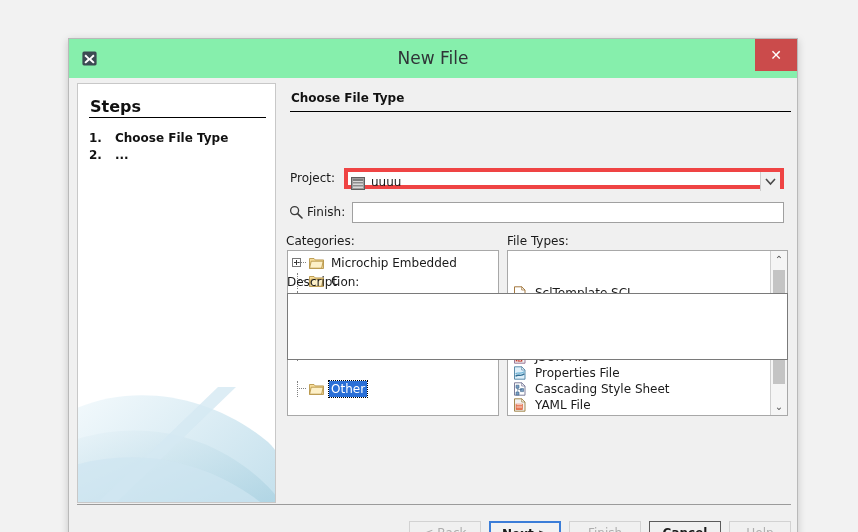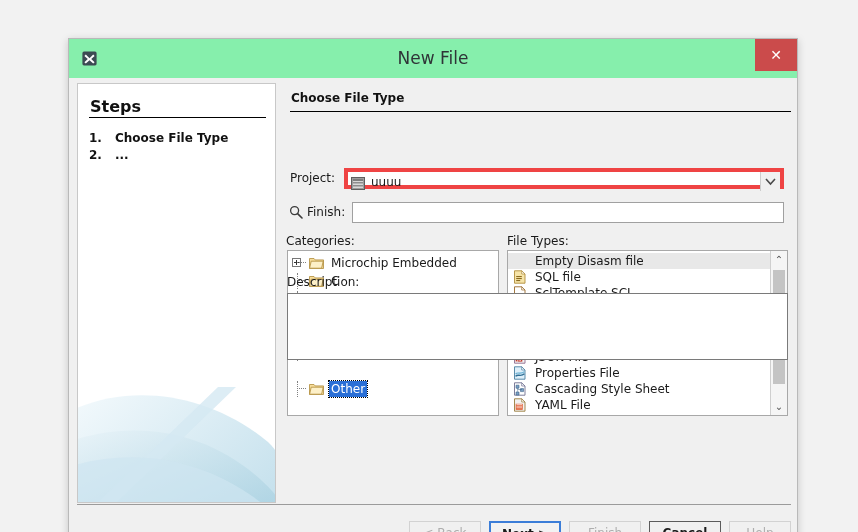--- a/index.html
+++ b/index.html
@@ -393,34 +393,20 @@
             </div>
           </div>
 
         <div class="lbl" style="left:223px; top:151px">File Types:</div>
         <div class="list-box" id="filetypes-list">
           <div class="vscroll">
             <div class="vs-btn vs-up">⌃</div>
             <div class="vs-thumb"></div>
             <div class="vs-btn vs-down">⌄</div>
           </div>
-        <div class="ft-row hl" style="top: 2px;">
-              <span class="ft-icon"></span>
-              <span class="ft-label">Empty Disasm file</span>
-            </div>
-            <div class="ft-row" style="top: 18px;">
-              <span class="ft-icon"><svg width="14" height="14" viewBox="0 0 14 14">
-                  <path d="M1.5 0.8 h7.2 l3.3 3.2 v9.2 h-10.5 z" fill="#f6e4a8" stroke="#b08c3a" stroke-width="0.9"></path>
-                  <path d="M8.7 0.8 v3.2 h3.3 z" fill="#ffffff" stroke="#b08c3a" stroke-width="0.7"></path>
-                  <rect x="3.2" y="6" width="5.6" height="1.1" fill="#8a6a1e"></rect>
-                  <rect x="3.2" y="8" width="5.6" height="1.1" fill="#8a6a1e"></rect>
-                  <rect x="3.2" y="10" width="4" height="1.1" fill="#8a6a1e"></rect>
-                </svg></span>
-              <span class="ft-label">SQL file</span>
-            </div>
             <div class="ft-row" style="top: 34px;">
               <span class="ft-icon"><svg width="14" height="14" viewBox="0 0 14 14">
                   <path d="M1.5 0.8 h7.2 l3.3 3.2 v9.2 h-10.5 z" fill="#ffffff" stroke="#9a6a2a" stroke-width="0.9"></path>
                   <path d="M8.7 0.8 v3.2 h3.3 z" fill="#ffffff" stroke="#9a6a2a" stroke-width="0.7"></path>
                   <text x="7" y="10.5" font-size="5.2" text-anchor="middle" fill="#b23a1e" font-family="DejaVu Sans">SCL</text>
                 </svg></span>
               <span class="ft-label">SclTemplate.SCL</span>
             </div>
             <div class="ft-row" style="top: 50px;">
               <span class="ft-icon"><svg width="14" height="14" viewBox="0 0 14 14">

